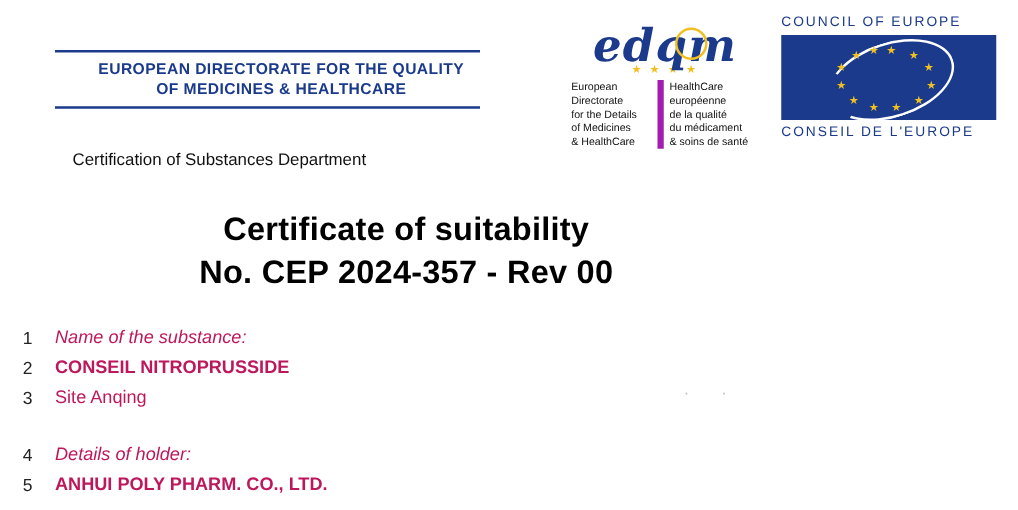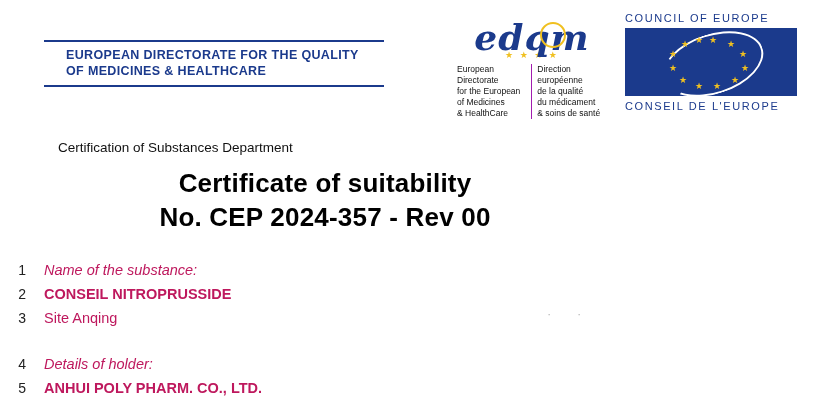--- a/index.html
+++ b/index.html
@@ -24,20 +24,21 @@
 
   
   .edqm-left {
     position: absolute;
     left: 44px;
     top: 40px;
     width: 340px;
     border-top: 2px solid #1b3a8c;
     border-bottom: 2px solid #1b3a8c;
     padding: 5px 0 6px 0;
+    text-align: center;
   }
   .edqm-left .line {
     font-size: 12.5px;
     font-weight: bold;
     letter-spacing: 0.35px;
     color: #1b3a8c;
     line-height: 16px;
     padding-left: 22px;
   }
 
@@ -83,21 +84,21 @@
     justify-content: center;
     font-size: 8.5px;
     line-height: 11px;
     color: #111;
   }
   .edqm-sub .col {
     text-align: left;
     padding: 0 5px;
   }
   .edqm-sub .col.left {
-    border-right: 1px solid #a21caf;
+    border-right: 5px solid #a21caf;
   }
 
   
   .coe {
     position: absolute;
     left: 625px;
     top: 10px;
     width: 172px;
     text-align: left;
   }
@@ -129,21 +130,21 @@
     position: absolute;
     color: #f0c020;
     font-size: 9px;
     line-height: 9px;
   }
 
   
   .dept {
     position: absolute;
     left: 58px;
-    top: 140px;
+    top: 120px;
     font-size: 13.5px;
     color: #111;
   }
 
   
   .title-wrap {
     position: absolute;
     left: 0;
     top: 166px;
     width: 650px;
@@ -209,26 +210,26 @@
 
   <div class="edqm-logo">
     <div class="word">
       <span>edqm</span>
       <span class="q-ring"></span>
     </div>
     <div class="edqm-stars">★ ★ ★ ★</div>
     <div class="edqm-sub">
       <div class="col left">
         <div>European Directorate</div>
-        <div>for the European</div>
+        <div>for the Details</div>
         <div>of Medicines</div>
         <div>&amp; HealthCare</div>
       </div>
       <div class="col">
-        <div>Direction européenne</div>
+        <div>HealthCare européenne</div>
         <div>de la qualité</div>
         <div>du médicament</div>
         <div>&amp; soins de santé</div>
       </div>
     </div>
   </div>
 
   <div class="coe">
     <div class="coe-title">COUNCIL OF EUROPE</div>
     <div class="flag">

